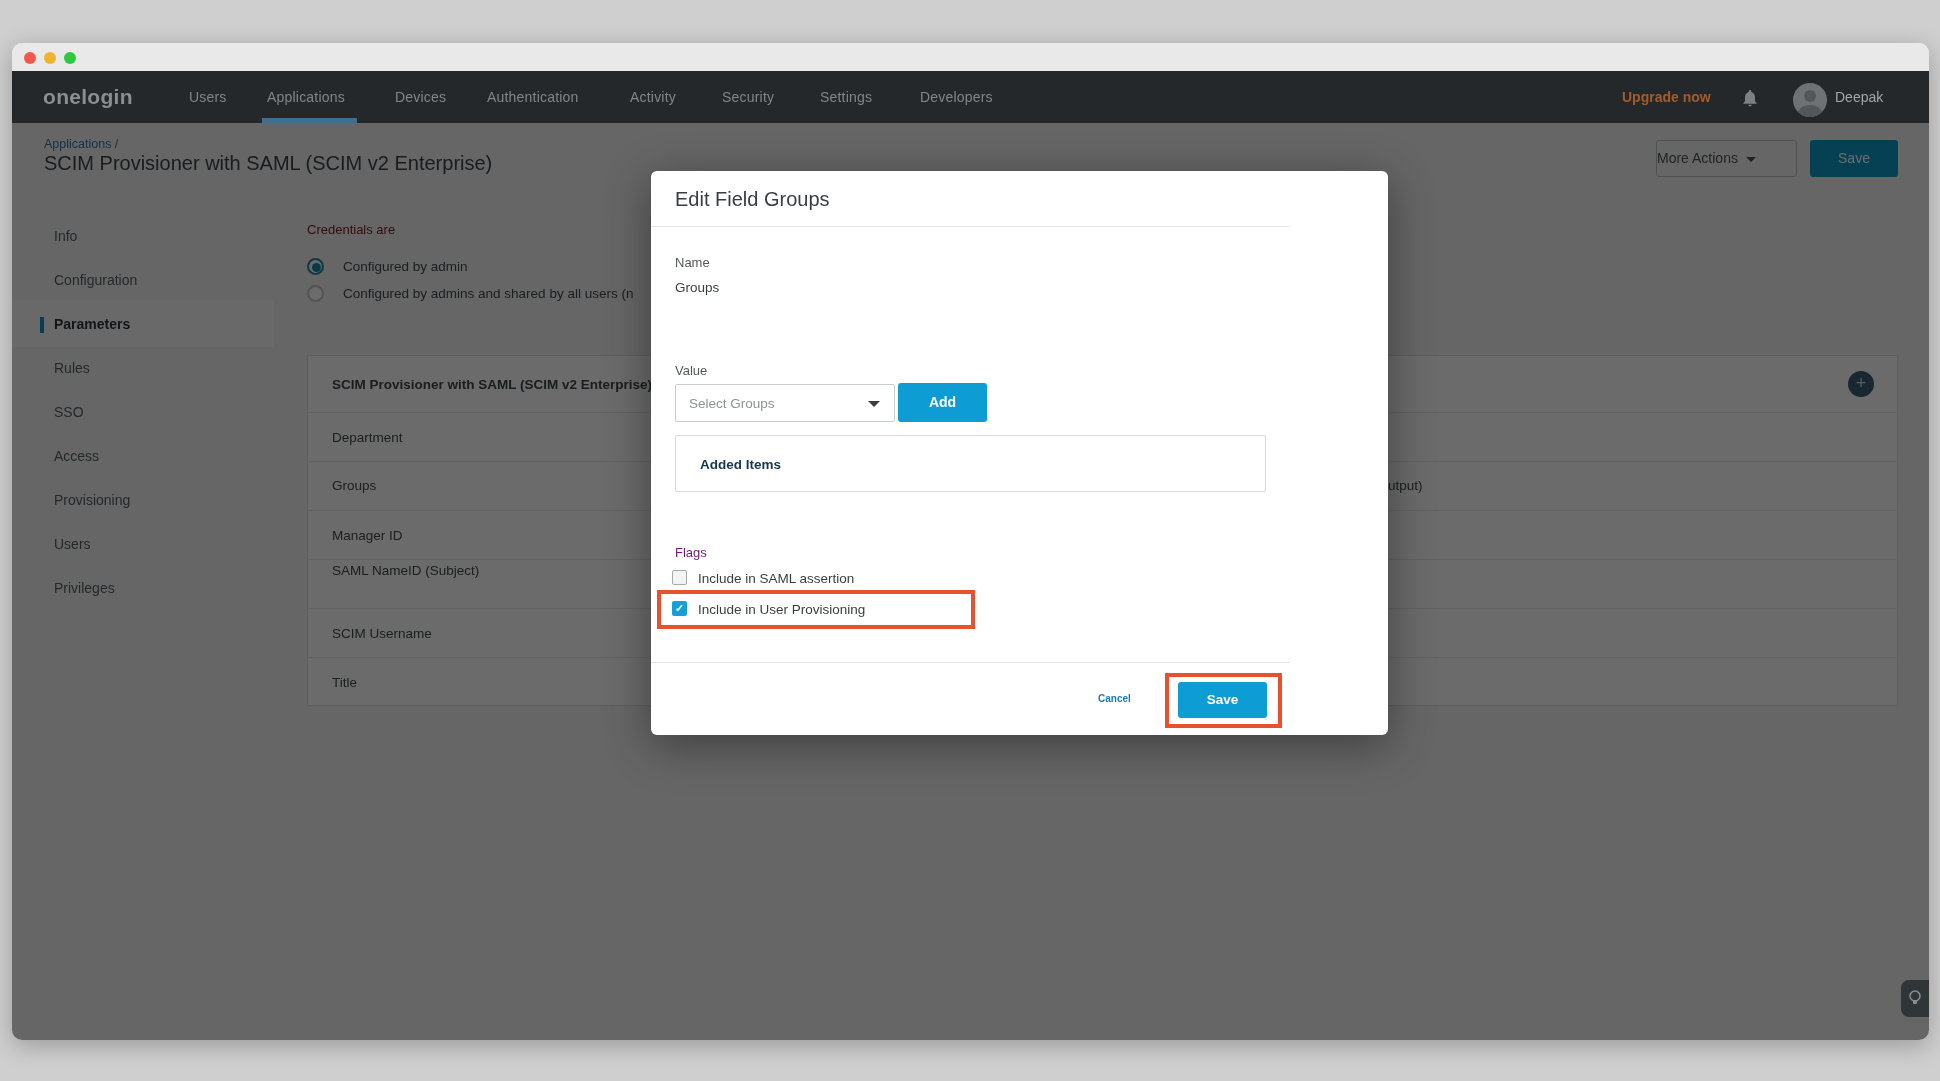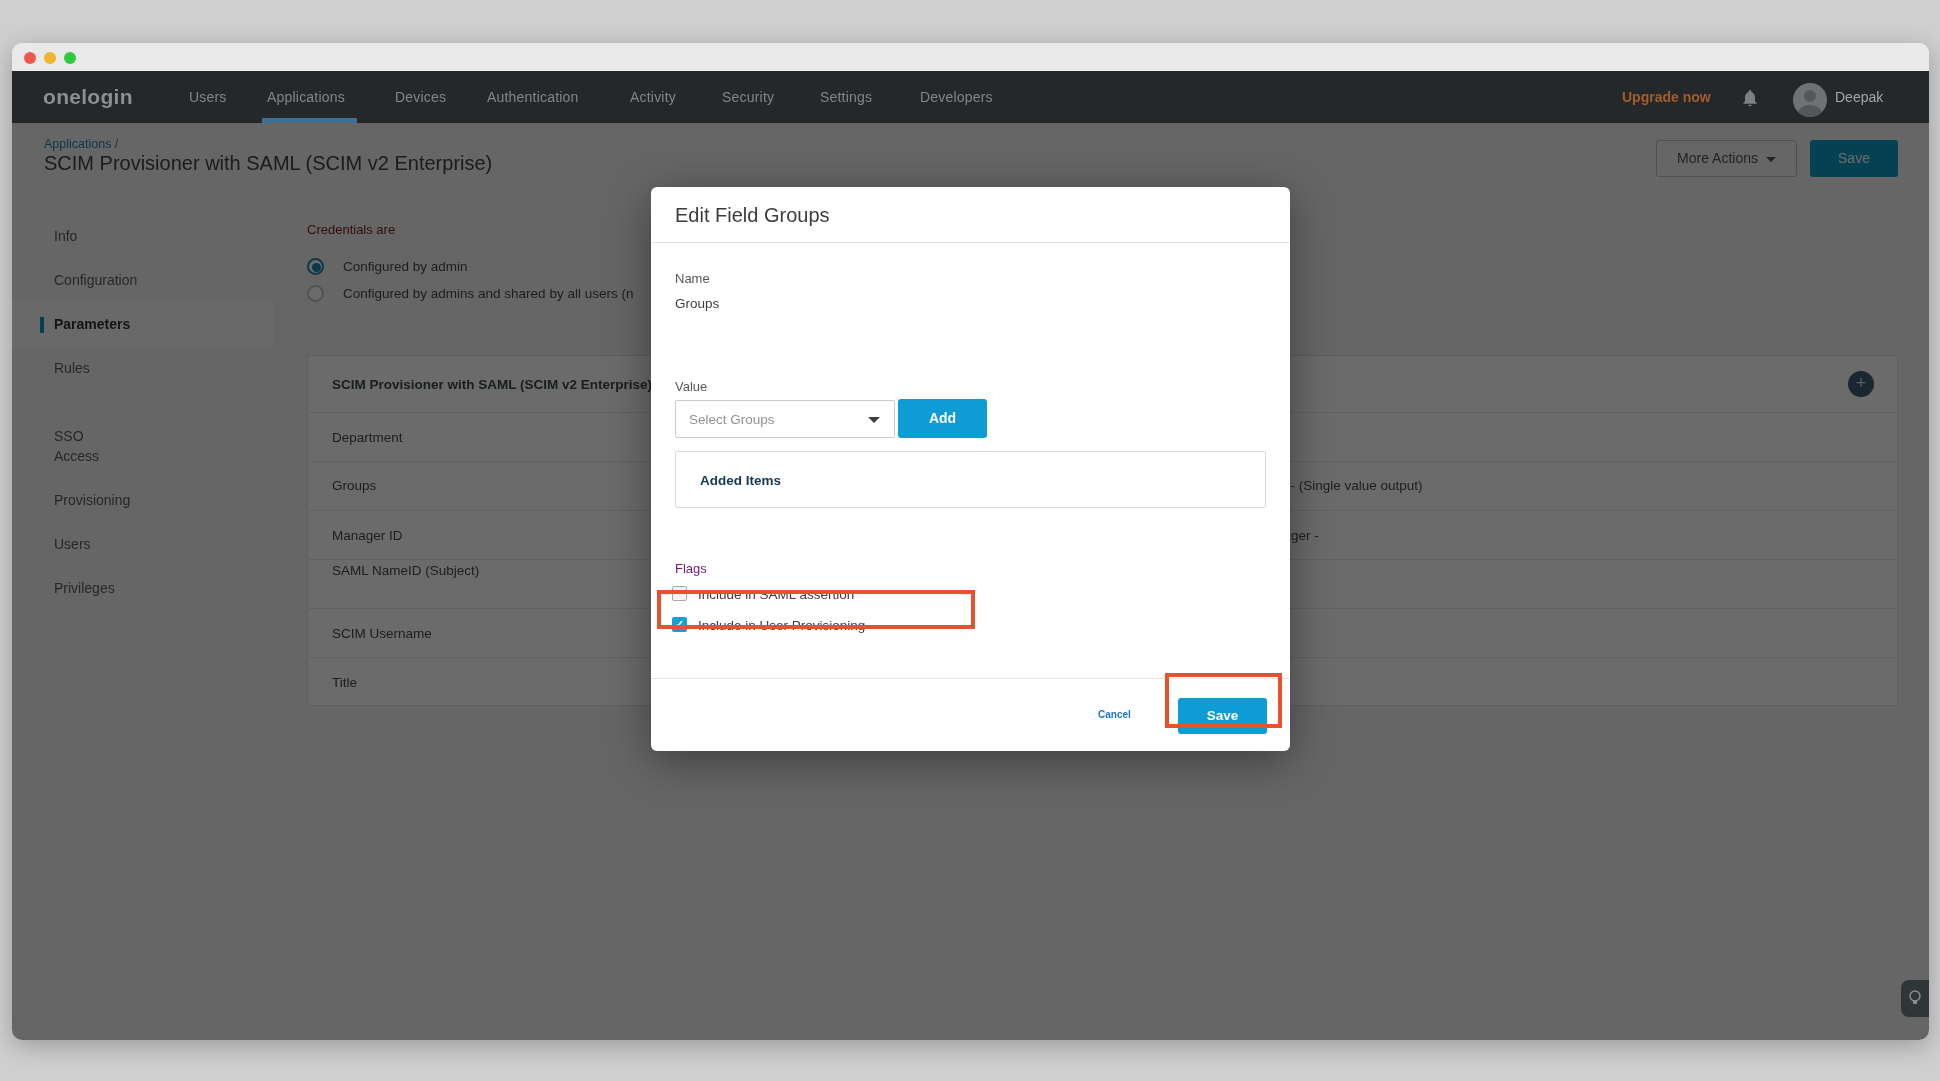--- a/index.html
+++ b/index.html
@@ -19,21 +19,21 @@
   #nav-users{left:189px;} #nav-apps{left:267px;} #nav-devices{left:395px;} #nav-auth{left:487px;}
   #nav-activity{left:630px;} #nav-security{left:722px;} #nav-settings{left:820px;} #nav-developers{left:920px;}
   #nav-underline{left:262px;top:118px;width:95px;height:5px;background:#3e6e90;}
   #upgrade{left:1622px;top:71px;height:52px;line-height:52px;font-size:14px;color:#a55c28;font-weight:bold;}
   #bell{left:1740px;top:88px;width:20px;height:20px;}
   #avatar{left:1793px;top:83px;width:34px;height:34px;border-radius:50%;background:#6e7274;overflow:hidden;}
   #username{left:1835px;top:71px;height:52px;line-height:52px;font-size:14px;color:#a3a6a8;}
   
   #breadcrumb{left:44px;top:137px;font-size:12.5px;color:#2e7cad;}
   #page-title{left:44px;top:152px;font-size:20px;color:#3f4346;}
-  #more-actions{left:1656px;top:140px;width:141px;height:37px;border:1px solid #bcbfc1;border-radius:3px;box-sizing:border-box;color:#505456;font-size:14px;text-align:center;line-height:35px;}
+  #more-actions{left:1656px;top:140px;width:141px;height:37px;border:1px solid #bcbfc1;border-radius:3px;box-sizing:border-box;color:#505456;font-size:14px;text-align:left;line-height:35px;}
   #more-actions .caret{display:inline-block;width:0;height:0;border-left:5px solid transparent;border-right:5px solid transparent;border-top:5px solid #505456;margin-left:8px;vertical-align:middle;}
   #top-save{left:1810px;top:140px;width:88px;height:37px;background:#0d9bc7;border-radius:3px;color:#fff;font-size:14px;text-align:center;line-height:37px;}
   
   .side-item{left:54px;height:20px;font-size:14px;color:#5a5e61;}
   #sel-row{left:12px;top:300px;width:262px;height:47px;background:#fafbfc;}
   #sel-bar{left:40px;top:317px;width:4px;height:16px;background:#1293c4;}
   #side-parameters{font-weight:bold;color:#303436;}
   
   #credentials-label{left:307px;top:222px;font-size:13px;color:#7f1d1d;}
   .radio{width:17px;height:17px;border-radius:50%;box-sizing:border-box;background:#fff;}
@@ -45,21 +45,21 @@
   #table{left:307px;top:355px;width:1591px;height:351px;background:#fff;border:1px solid #dfe1e3;box-sizing:border-box;}
   #table-header-text{left:332px;top:377px;font-size:13.5px;font-weight:bold;color:#3d4850;white-space:nowrap;}
   .row-line{left:307px;width:1591px;height:1px;background:#e8eaec;}
   .cell{font-size:13.5px;color:#46494b;white-space:nowrap;}
   #plus-btn{left:1848px;top:371px;width:26px;height:26px;border-radius:50%;background:#3a5e73;color:#cfd8dc;font-size:18px;text-align:center;line-height:25px;}
   
   #overlay{left:12px;top:123px;width:1917px;height:917px;background:rgba(0,0,0,.58);border-radius:0 0 10px 10px;z-index:40;}
   
   #bulb-widget{left:1901px;top:980px;width:28px;height:37px;background:#303538;border-radius:8px 0 0 8px;z-index:45;}
   
-  #modal{left:651px;top:171px;width:639px;height:564px;background:#fff;border-radius:6px;box-shadow:0 10px 45px rgba(0,0,0,.4);z-index:50;margin-top:16px;}
+  #modal{left:651px;top:171px;width:737px;height:564px;background:#fff;border-radius:6px;box-shadow:0 10px 45px rgba(0,0,0,.4);z-index:50;}
   #modal .m-abs{position:absolute;}
   #modal-title{left:24px;top:17px;font-size:20px;color:#3a3d3f;}
   #modal-divider{left:0;top:55px;width:639px;height:1px;background:#e2e4e6;}
   #name-label{left:24px;top:84px;font-size:13px;color:#55585a;}
   #name-value{left:24px;top:109px;font-size:13.5px;color:#3c3f41;}
   #value-label{left:24px;top:192px;font-size:13px;color:#55585a;}
   #select{left:24px;top:213px;width:220px;height:38px;border:1px solid #c9ccce;border-radius:2px;box-sizing:border-box;}
   #select-text{position:absolute;left:13px;top:11px;font-size:13.5px;color:#8f9294;}
   #select-caret{position:absolute;right:14px;top:16px;width:0;height:0;border-left:6px solid transparent;border-right:6px solid transparent;border-top:6px solid #3c3f41;}
   #add-btn{left:247px;top:212px;width:89px;height:39px;background:#0e9cd4;border-radius:3px;color:#fff;font-size:14px;font-weight:bold;text-align:center;line-height:39px;}
@@ -117,21 +117,21 @@
 <div id="page-title" class="abs">SCIM Provisioner with SAML (SCIM v2 Enterprise)</div>
 <div id="more-actions" class="abs"><span>More Actions</span><span class="caret"></span></div>
 <div id="top-save" class="abs">Save</div>
 
 <div id="sel-row" class="abs"></div>
 <div id="sel-bar" class="abs"></div>
 <div class="abs side-item" style="top:228px;">Info</div>
 <div class="abs side-item" style="top:272px;">Configuration</div>
 <div class="abs side-item" id="side-parameters" style="top:316px;">Parameters</div>
 <div class="abs side-item" style="top:360px;">Rules</div>
-<div class="abs side-item" style="top:404px;margin-top:24px;">SSO</div>
+<div class="abs side-item" style="top:404px;">SSO</div>
 <div class="abs side-item" style="top:448px;">Access</div>
 <div class="abs side-item" style="top:492px;">Provisioning</div>
 <div class="abs side-item" style="top:536px;">Users</div>
 <div class="abs side-item" style="top:580px;">Privileges</div>
 
 <div id="credentials-label" class="abs">Credentials are</div>
 <div id="radio1" class="abs radio">
     <span class="dot"></span>
   </div>
 <div id="radio1-label" class="abs">Configured by admin</div>

